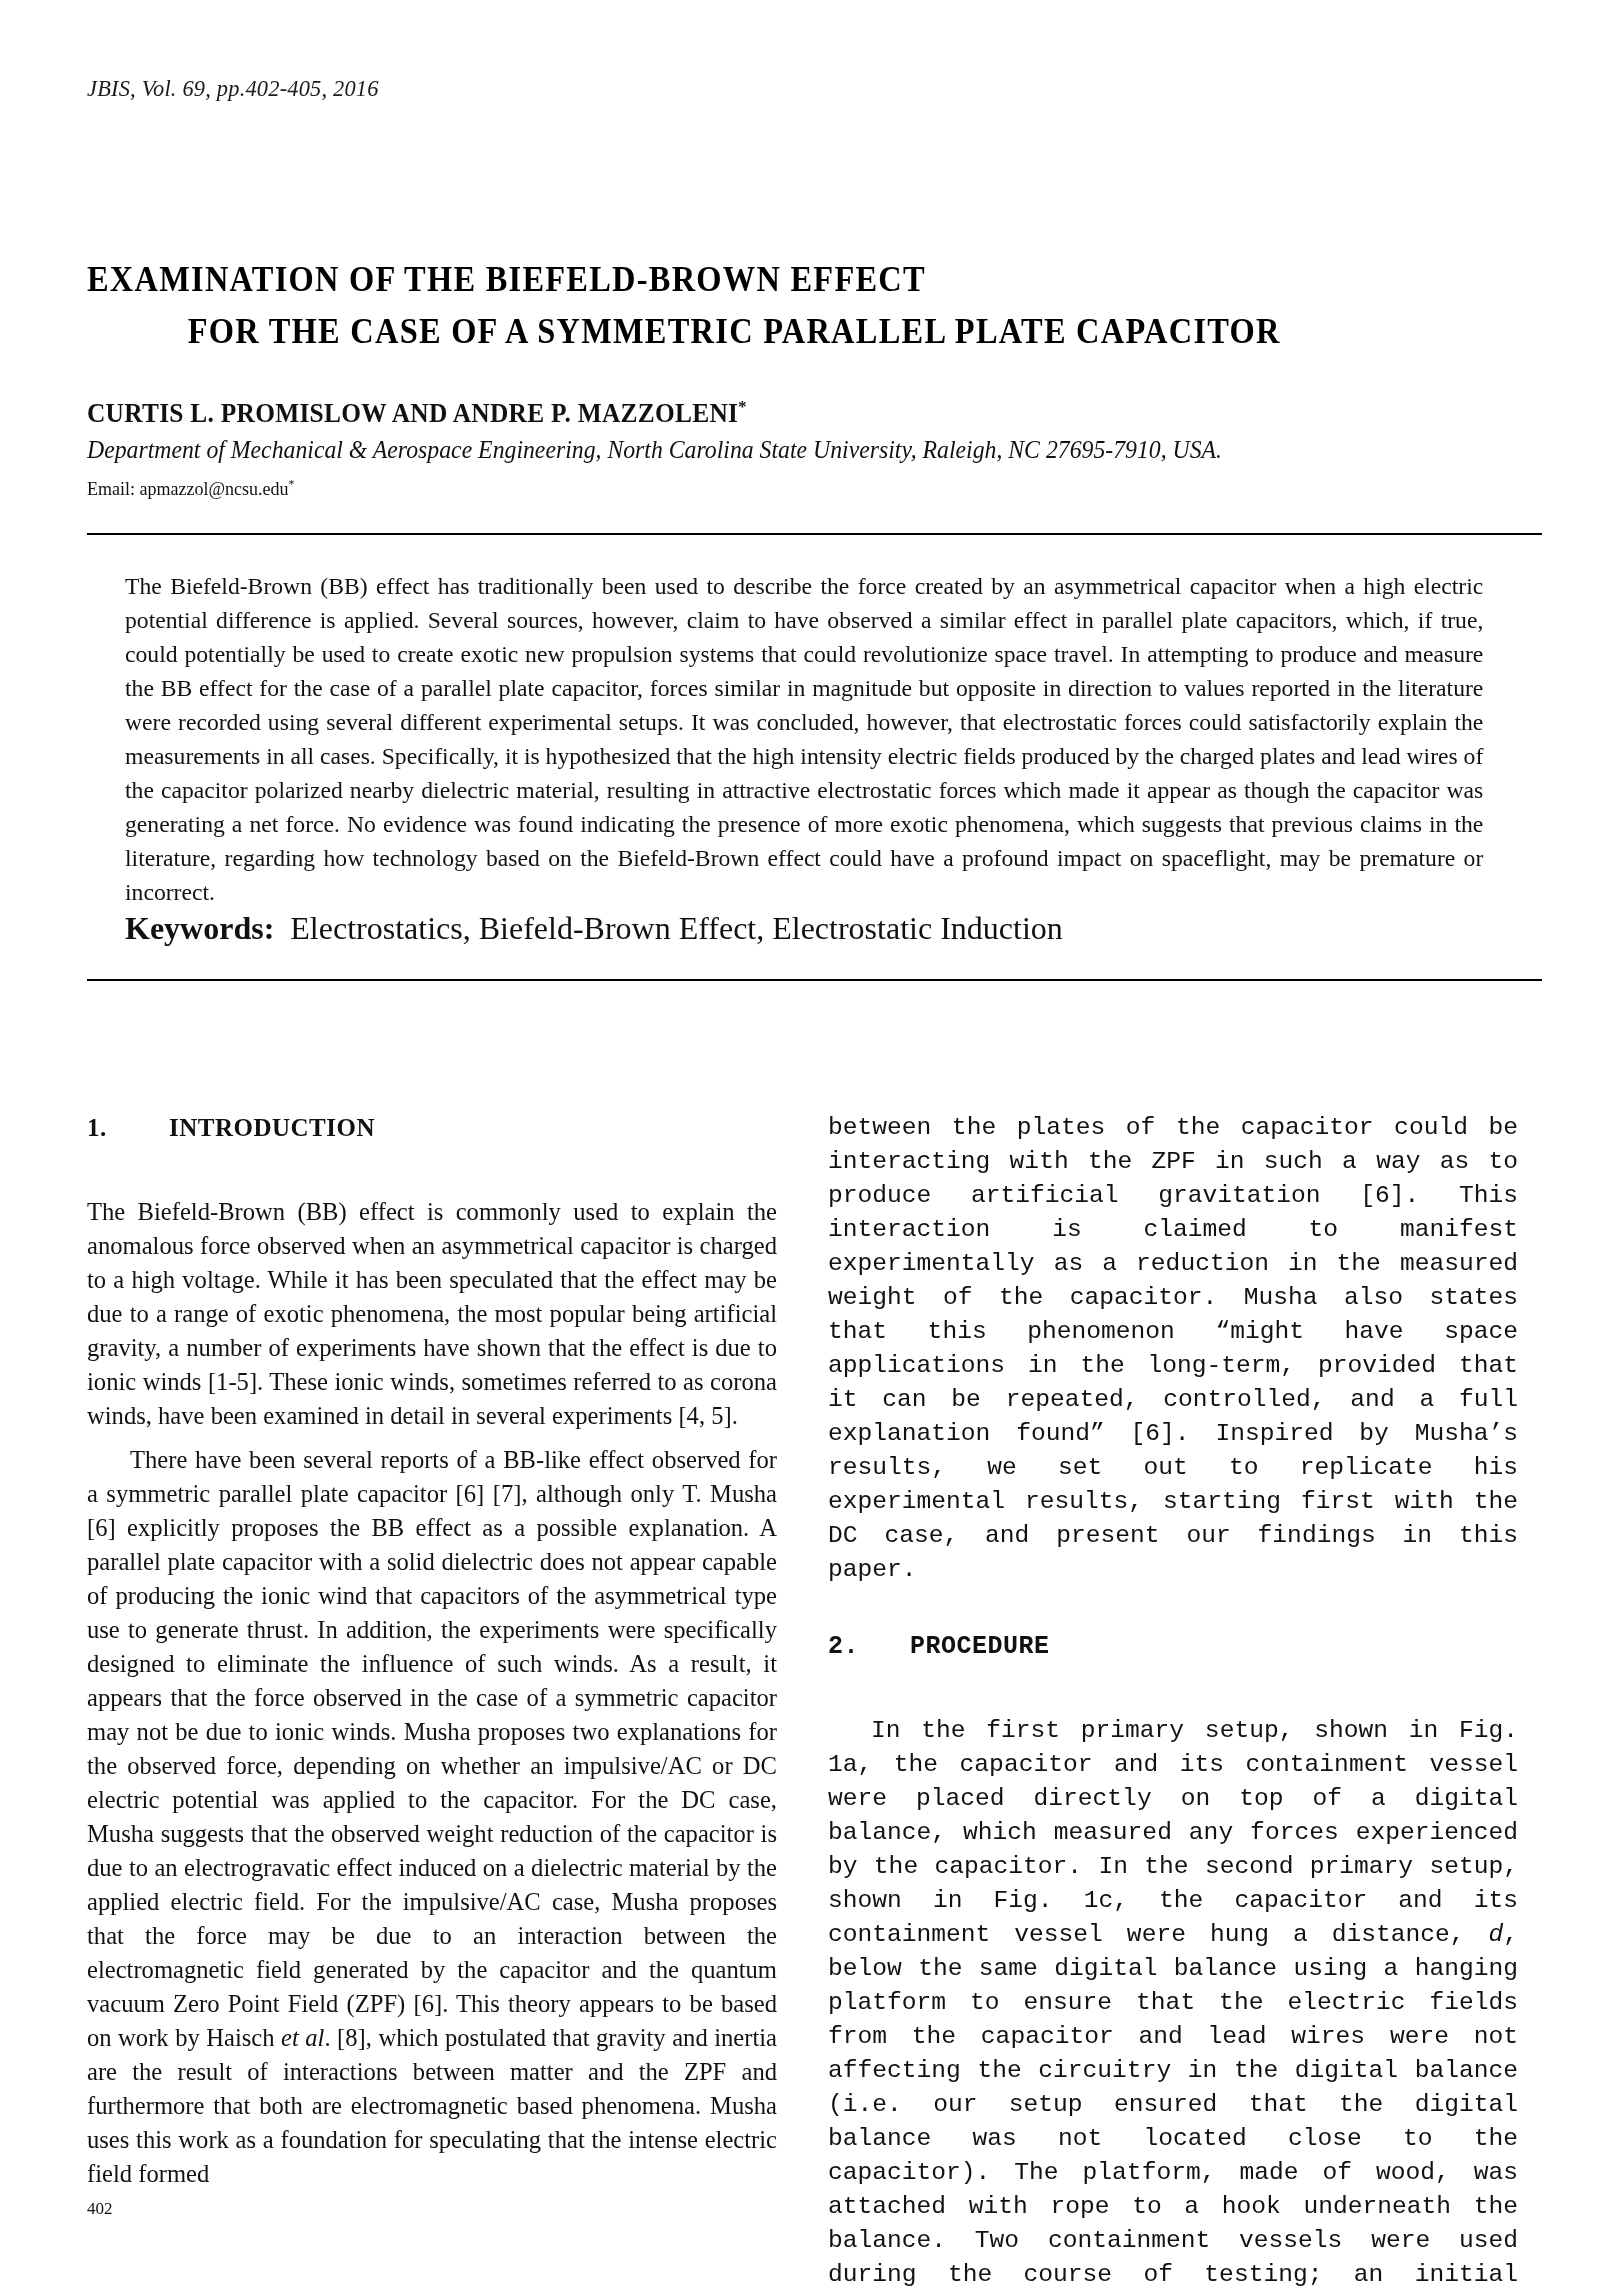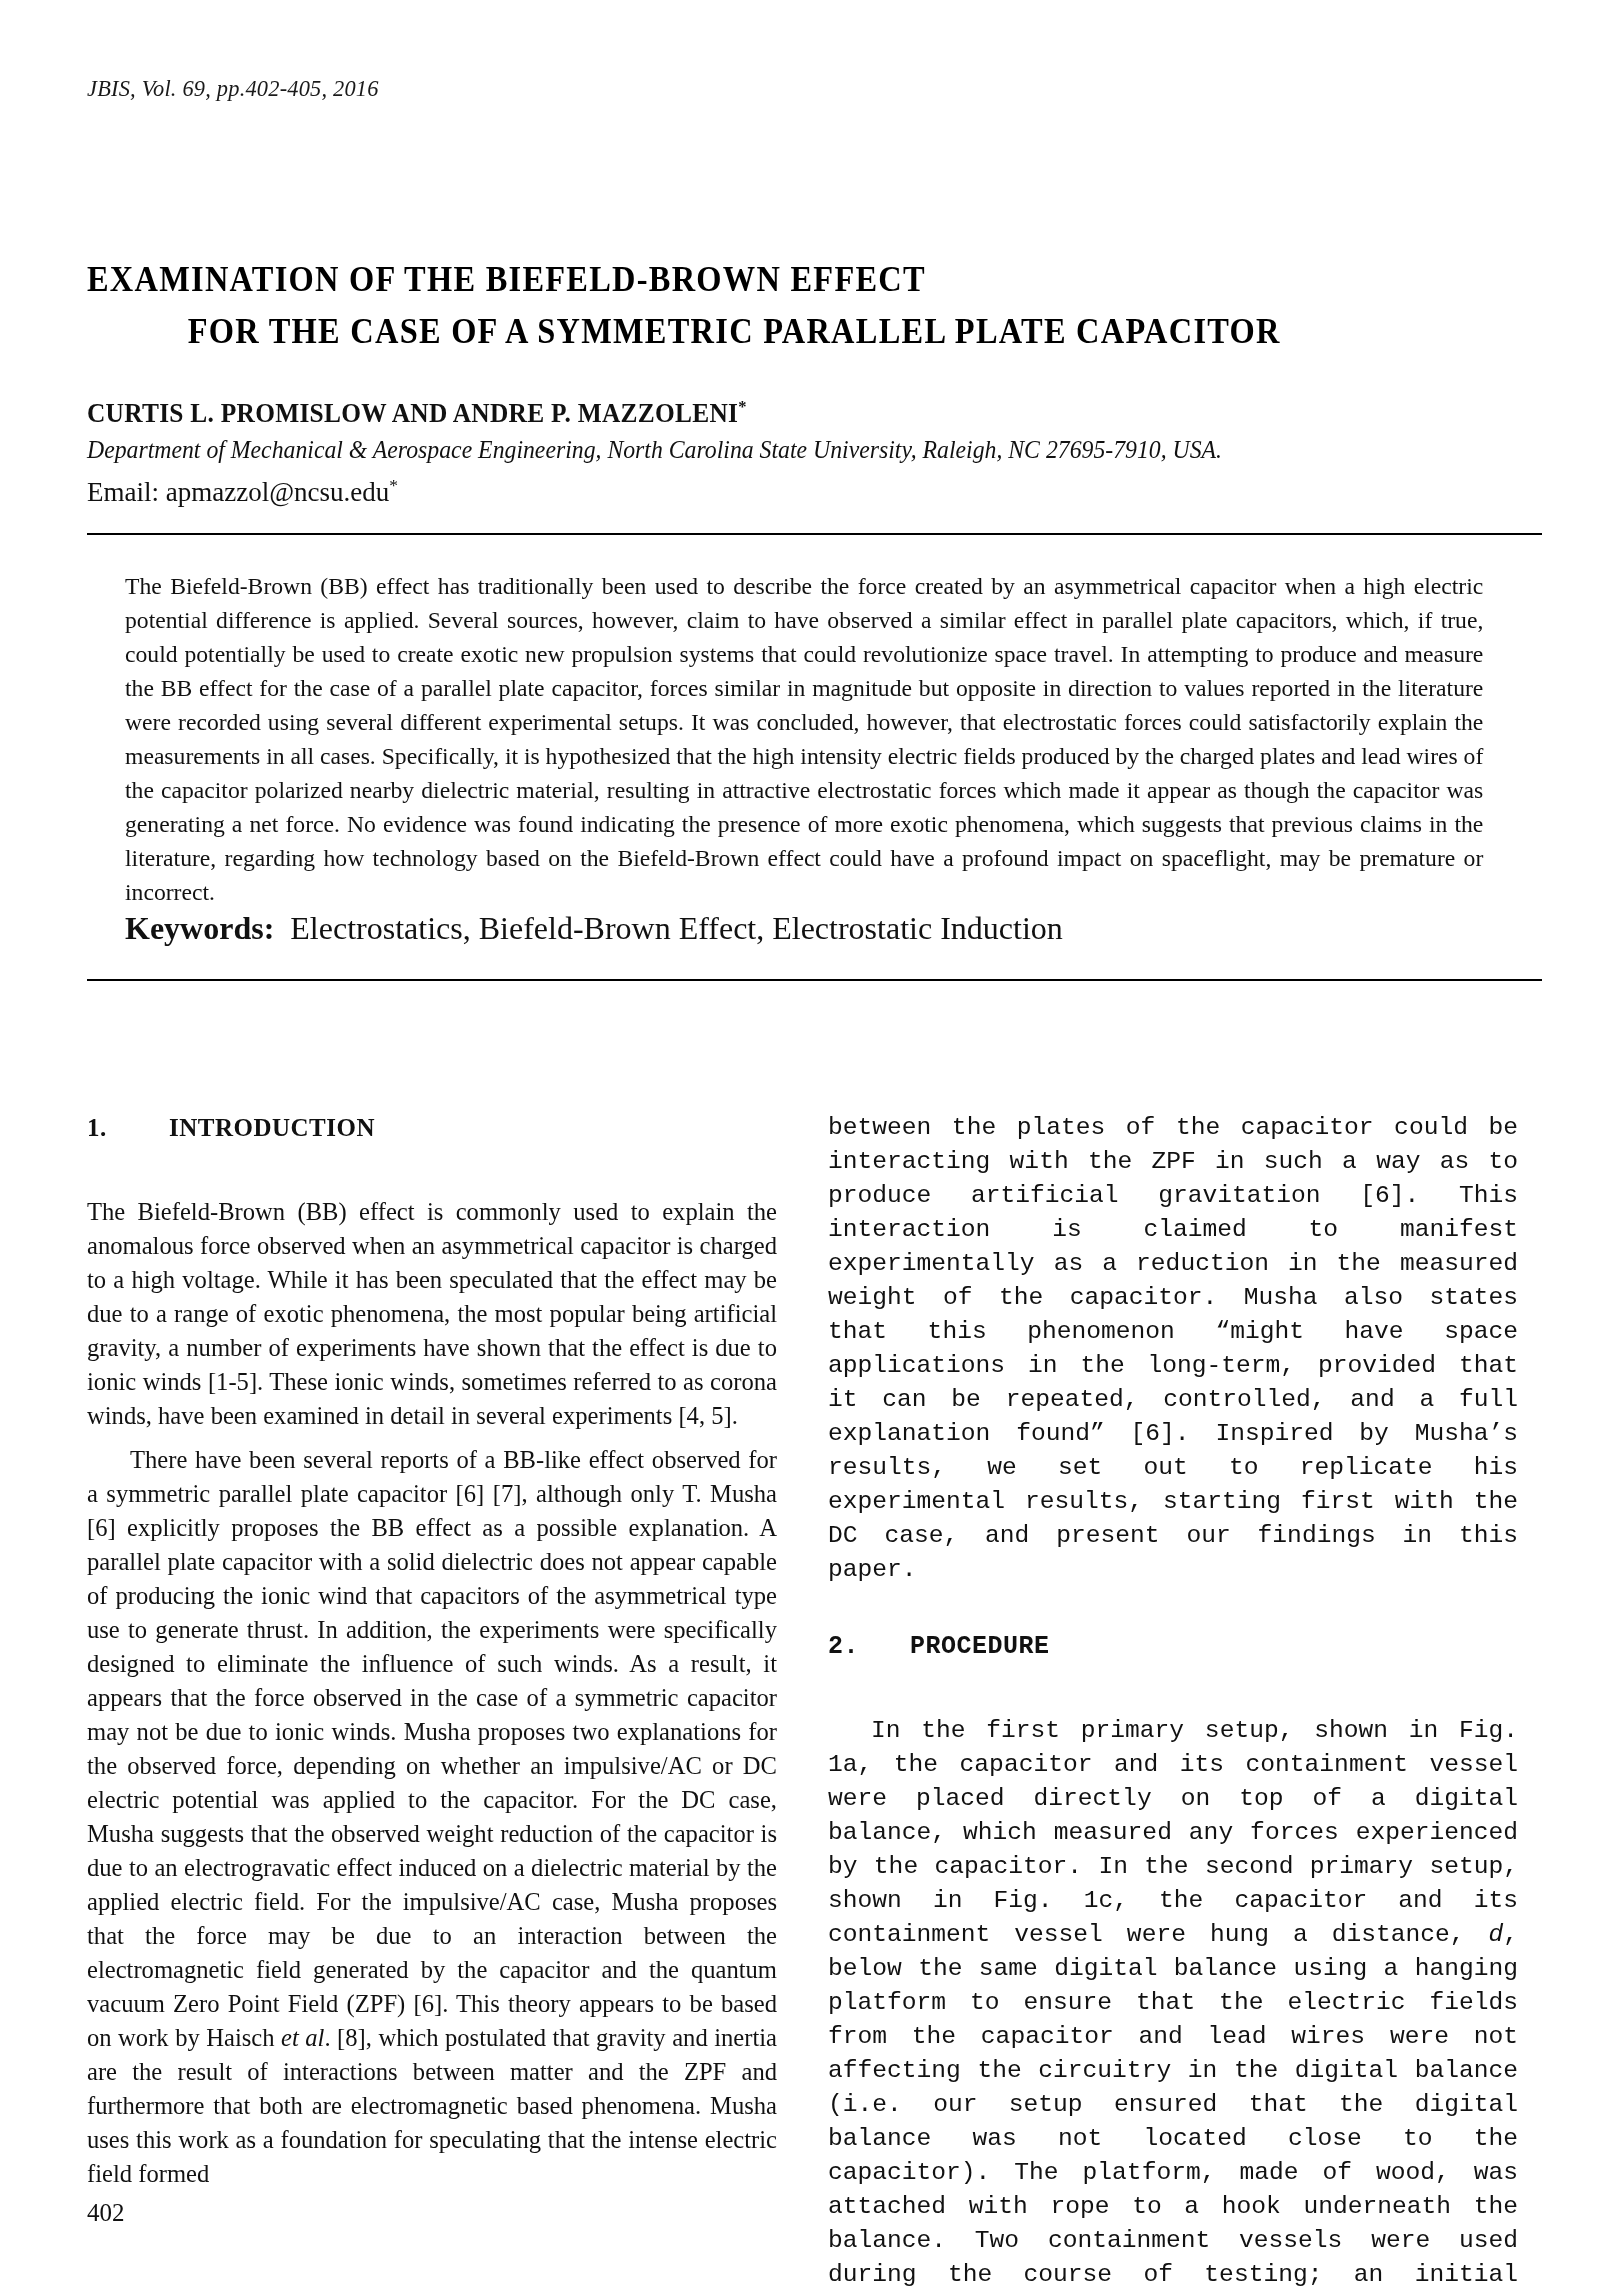--- a/index.html
+++ b/index.html
@@ -76,21 +76,21 @@
   .affiliation {
     font-style: italic;
     font-size: 25px;
     line-height: 34px;
     margin-top: 3.6px;
     transform: scaleX(0.95);
     transform-origin: left center;
     white-space: nowrap;
   }
   .email-line {
-    font-size: 27px;
+    font-size: 18px;
     line-height: 34px;
     margin-top: 1.8px;
   }
   sup.star {
     font-size: 0.65em;
     vertical-align: super;
   }
 
   
   .rule {
@@ -154,21 +154,21 @@
   }
   .col p + p { margin-top: 10px; }
   .col p.indent { text-indent: 43px; }
   .col p i, .col p em { font-style: italic; }
 
   
   .folio {
     position: absolute;
     left: 87px;
     top: 2199px;
-    font-size: 25px;
+    font-size: 17px;
   }
 </style>
 </head>
 <body>
 
 <div class="page">
 
   <div class="running-head">JBIS, Vol. 69, pp.402-405, 2016</div>
 
   <div class="title-block">

